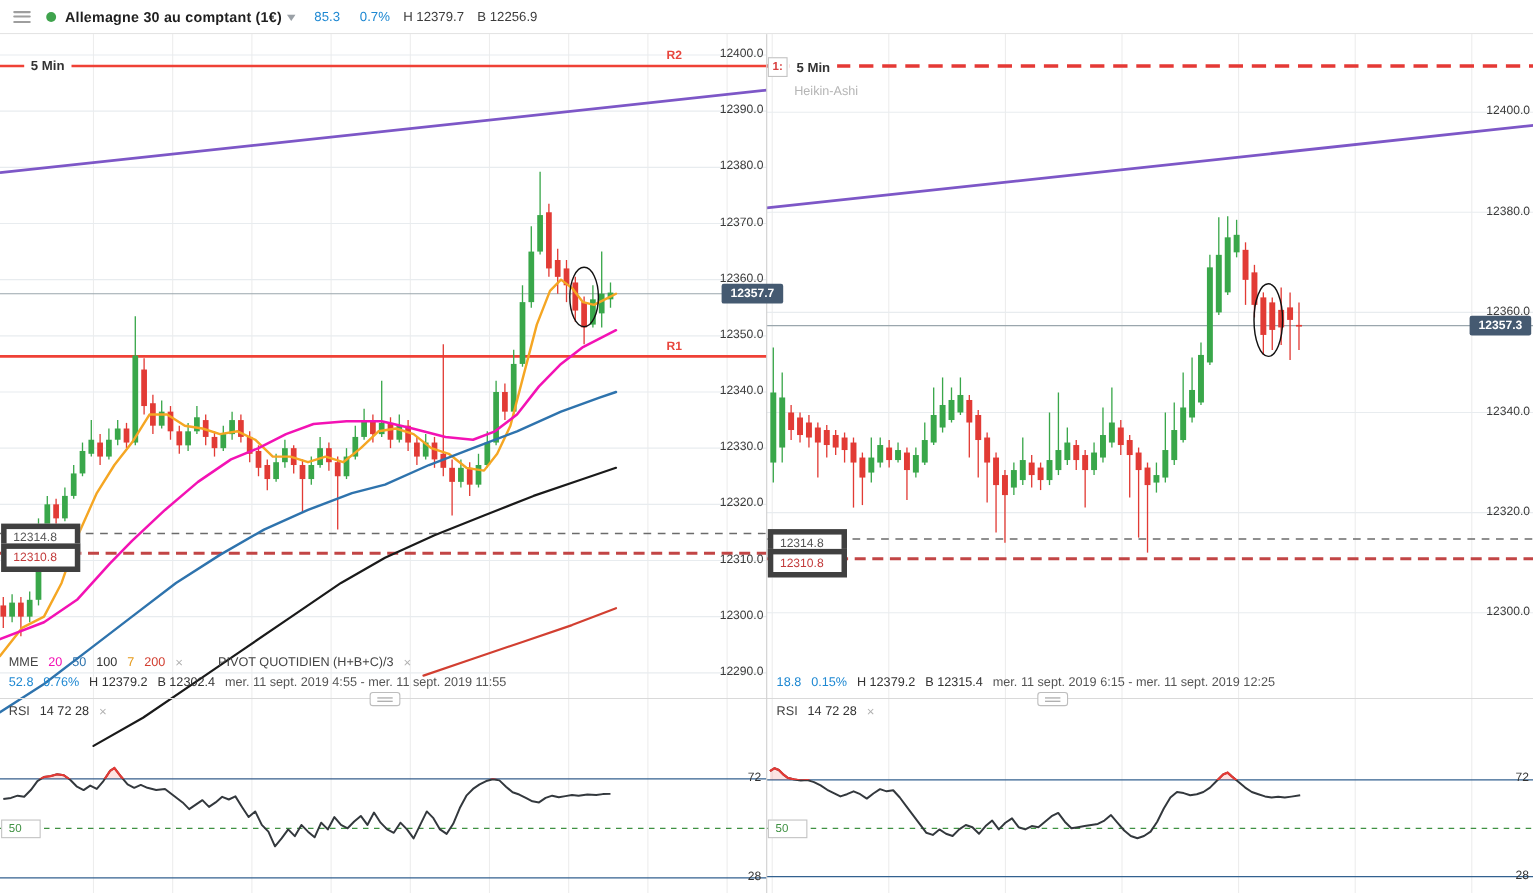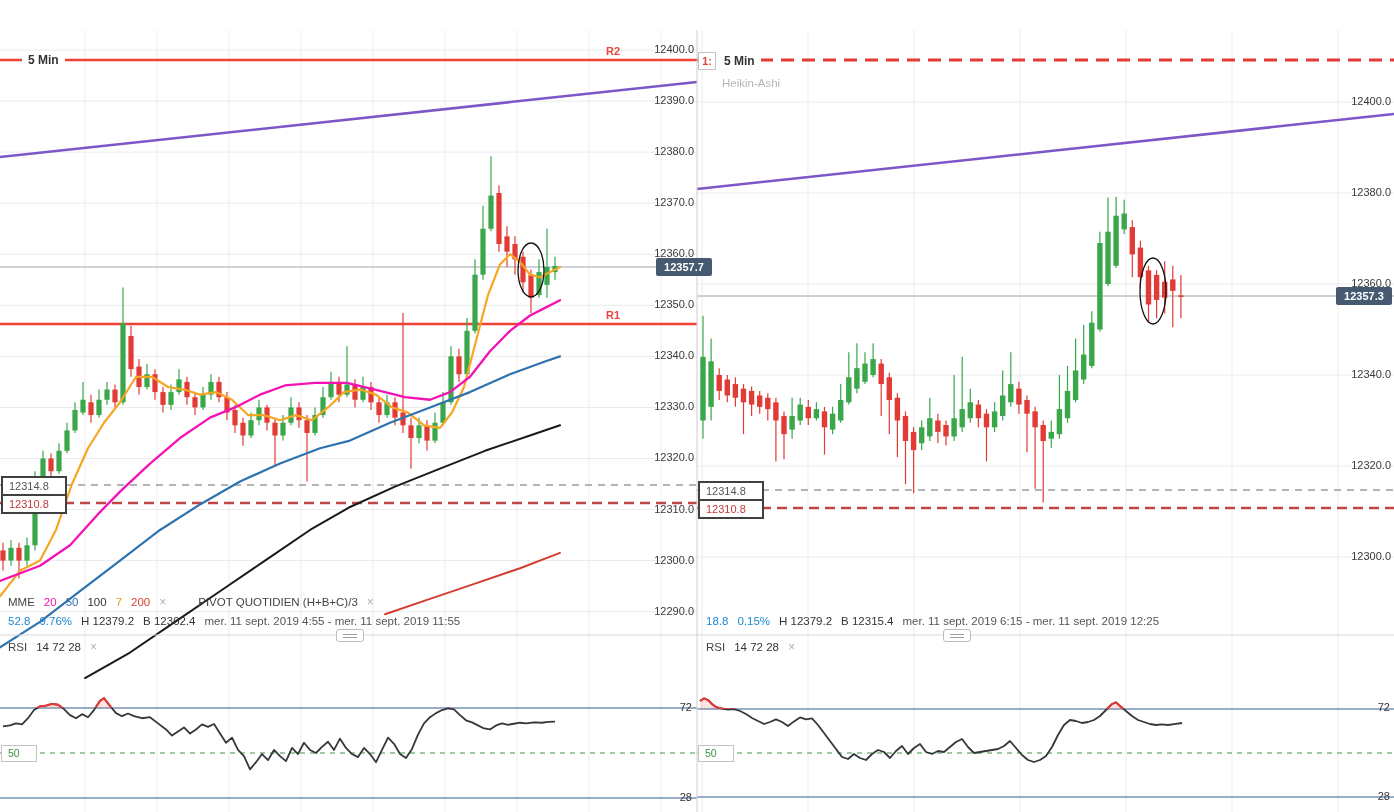--- a/index.html
+++ b/index.html
@@ -14,21 +14,21 @@
   .title{margin-left:8px;font-size:13px;font-weight:bold;color:#1f1f1f;letter-spacing:.2px;}
   .chev{margin-left:6px;color:#9aa0a6;font-size:11px;transform:scaleX(1.4);}
   .hblue{margin-left:18px;color:#1e88d2;font-size:12px;}
   .hdark{margin-left:12px;color:#3c3c3c;font-size:12px;}
   
   .ov{position:absolute;z-index:20;}
   .axis-lb{position:absolute;width:55px;text-align:right;font-size:11px;color:#3a3a3a;z-index:8;}
   .tf{background:#fff;padding:1px 6px;font-size:12px;font-weight:bold;color:#333;}
   .sub{color:#b5b5b5;font-size:11.5px;}
   .rlab{color:#e8453c;font-size:11px;font-weight:bold;text-align:right;}
-  .lvlbox{position:absolute;width:56px;height:16px;line-height:16px;background:#fff;border:2px solid #404040;
+  .lvlbox{position:absolute;width:56px;height:16px;line-height:16px;background:#fff;border:5px solid #404040;
           font-size:11px;padding-left:6px;z-index:21;}
   .lvl-dark{color:#555;}
   .lvl-red{color:#c23b3b;}
   .badge{position:absolute;width:56px;height:18px;line-height:18px;background:#455a71;color:#fff;
          font-size:11px;font-weight:bold;text-align:center;border-radius:2px;z-index:22;}
   .alert1{position:absolute;width:16px;height:16px;line-height:16px;background:#fff;border:1px solid #c3c3c3;
           color:#d84040;font-size:10.5px;font-weight:bold;text-align:center;z-index:22;}
   .row{position:absolute;display:flex;align-items:center;font-size:11.5px;white-space:nowrap;z-index:21;}
   .row span{margin-right:9px;}
   .c-mme{color:#444;} .c-20{color:#f312b4;} .c-50b{color:#2e73ad;} .c-100{color:#333;}
@@ -42,20 +42,34 @@
           z-index:23;display:flex;flex-direction:column;justify-content:center;align-items:center;cursor:row-resize;}
   .handle i{display:block;width:14px;height:1px;background:#9e9e9e;margin:1px 0;}
   svg{position:absolute;left:0;top:0;z-index:5;}
   .panel-hit{position:absolute;top:30px;height:782px;z-index:1;}
 </style>
 </head>
 <body>
 
 <div id="app">
 
+  <div id="header">
+    <div class="burger">
+        <i></i>
+        <i></i>
+        <i></i>
+      </div>
+    <div class="dot"></div>
+    <div class="title">Allemagne 30 au comptant (1€)</div>
+    <div class="chev">▾</div>
+    <div class="hblue">85.3</div>
+    <div class="hblue">0.7%</div>
+    <div class="hdark">H 12379.7</div>
+    <div class="hdark">B 12256.9</div>
+  </div>
 
   <svg id="cv" width="1394" height="812">
       <line x1="85" y1="30" x2="85" y2="812" stroke="#ededed" stroke-width="1"></line>
       <line x1="157" y1="30" x2="157" y2="812" stroke="#ededed" stroke-width="1"></line>
       <line x1="229" y1="30" x2="229" y2="812" stroke="#ededed" stroke-width="1"></line>
       <line x1="301" y1="30" x2="301" y2="812" stroke="#ededed" stroke-width="1"></line>
       <line x1="373" y1="30" x2="373" y2="812" stroke="#ededed" stroke-width="1"></line>
       <line x1="445" y1="30" x2="445" y2="812" stroke="#ededed" stroke-width="1"></line>
       <line x1="517" y1="30" x2="517" y2="812" stroke="#ededed" stroke-width="1"></line>
       <line x1="589" y1="30" x2="589" y2="812" stroke="#ededed" stroke-width="1"></line>

